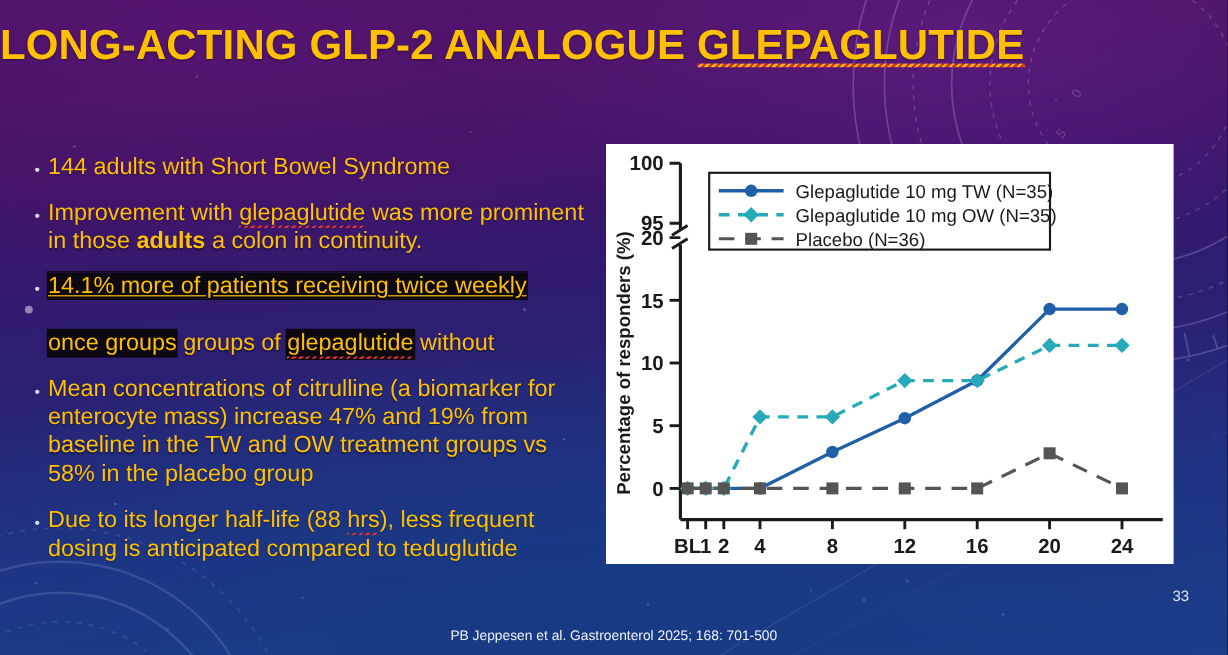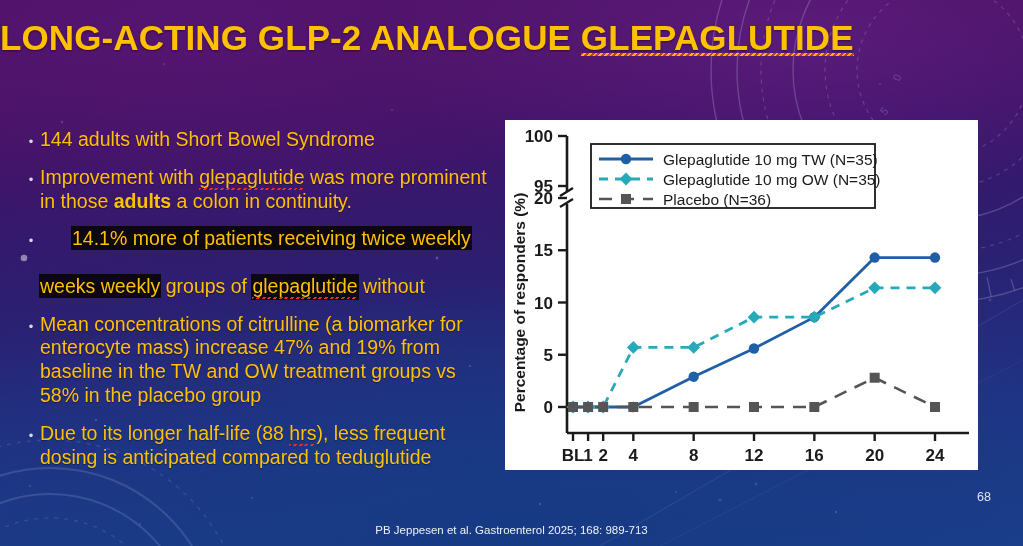--- a/index.html
+++ b/index.html
@@ -124,23 +124,23 @@
   }
   .bullet .btxt b {
     font-weight: bold;
   }
   
   .hl {
     background: rgba(8,4,2,0.88);
     box-shadow: 0 0 0 1px rgba(8,4,2,0.88);
   }
   .uline {
+    text-decoration: underline;
     text-decoration-color: #ffc000;
     text-underline-offset: 2px;
-    margin-left: 32px;
   }
   .sqr {
     position: relative;
     display: inline-block;
   }
   .sqr::after {
     content: "";
     position: absolute;
     left: 0;
     right: 0;
@@ -326,21 +326,21 @@
       <span class="btxt">144 adults with Short Bowel Syndrome</span>
     </div>
 
     <div class="bullet">
       <span class="dot">•</span>
       <span class="btxt">Improvement with <span class="sqr">glepaglutide</span> was more prominent in those <b>adults</b> a colon in continuity.</span>
     </div>
 
     <div class="bullet">
       <span class="dot">•</span>
-      <span class="btxt"><span class="hl uline">14.1% more of patients receiving twice weekly</span><br><br><span class="hl">weeks weekly</span><span> groups of </span><span class="hl sqr">glepaglutide</span><span> without</span><br></span>
+      <span class="btxt"><span class="hl uline">14.1% more of patients receiving twice weekly</span><br><br><span class="hl">once groups</span><span> groups of </span><span class="hl sqr">glepaglutide</span><span> without</span><br></span>
     </div>
 
     <div class="bullet">
       <span class="dot">•</span>
       <span class="btxt">Mean concentrations of citrulline (a biomarker for enterocyte mass) increase 47% and 19% from baseline in the TW and OW treatment groups vs 58% in the placebo group</span>
     </div>
 
     <div class="bullet">
       <span class="dot">•</span>
       <span class="btxt">Due to its longer half-life (88 <span class="sqr">hrs</span>), less frequent dosing is anticipated compared to teduglutide</span>
@@ -427,16 +427,16 @@
           <line x1="94" y1="59" x2="148" y2="59" stroke="#26aab9" stroke-width="2.8" stroke-dasharray="9 7"></line>
           <polygon points="121,52.6 127.4,59 121,65.4 114.6,59" fill="#26aab9"></polygon>
           <text x="158" y="65" font-family="Liberation Sans, sans-serif" fill="#1a1a1a" font-size="15.5">Glepaglutide 10 mg OW (N=35)</text>
           <line x1="94" y1="79" x2="148" y2="79" stroke="#555555" stroke-width="2.6" stroke-dasharray="13 9"></line>
           <rect x="116" y="74" width="10" height="10" fill="#555555"></rect>
           <text x="158" y="85" font-family="Liberation Sans, sans-serif" fill="#1a1a1a" font-size="15.5">Placebo (N=36)</text>
         </g>
     </svg>
   </div>
 
-  <div class="citation">PB Jeppesen et al. Gastroenterol 2025; 168: 989-713</div>
-  <div class="pagenum">68</div>
+  <div class="citation">PB Jeppesen et al. Gastroenterol 2025; 168: 701-500</div>
+  <div class="pagenum">33</div>
 
 </div>
 
 </body></html>

